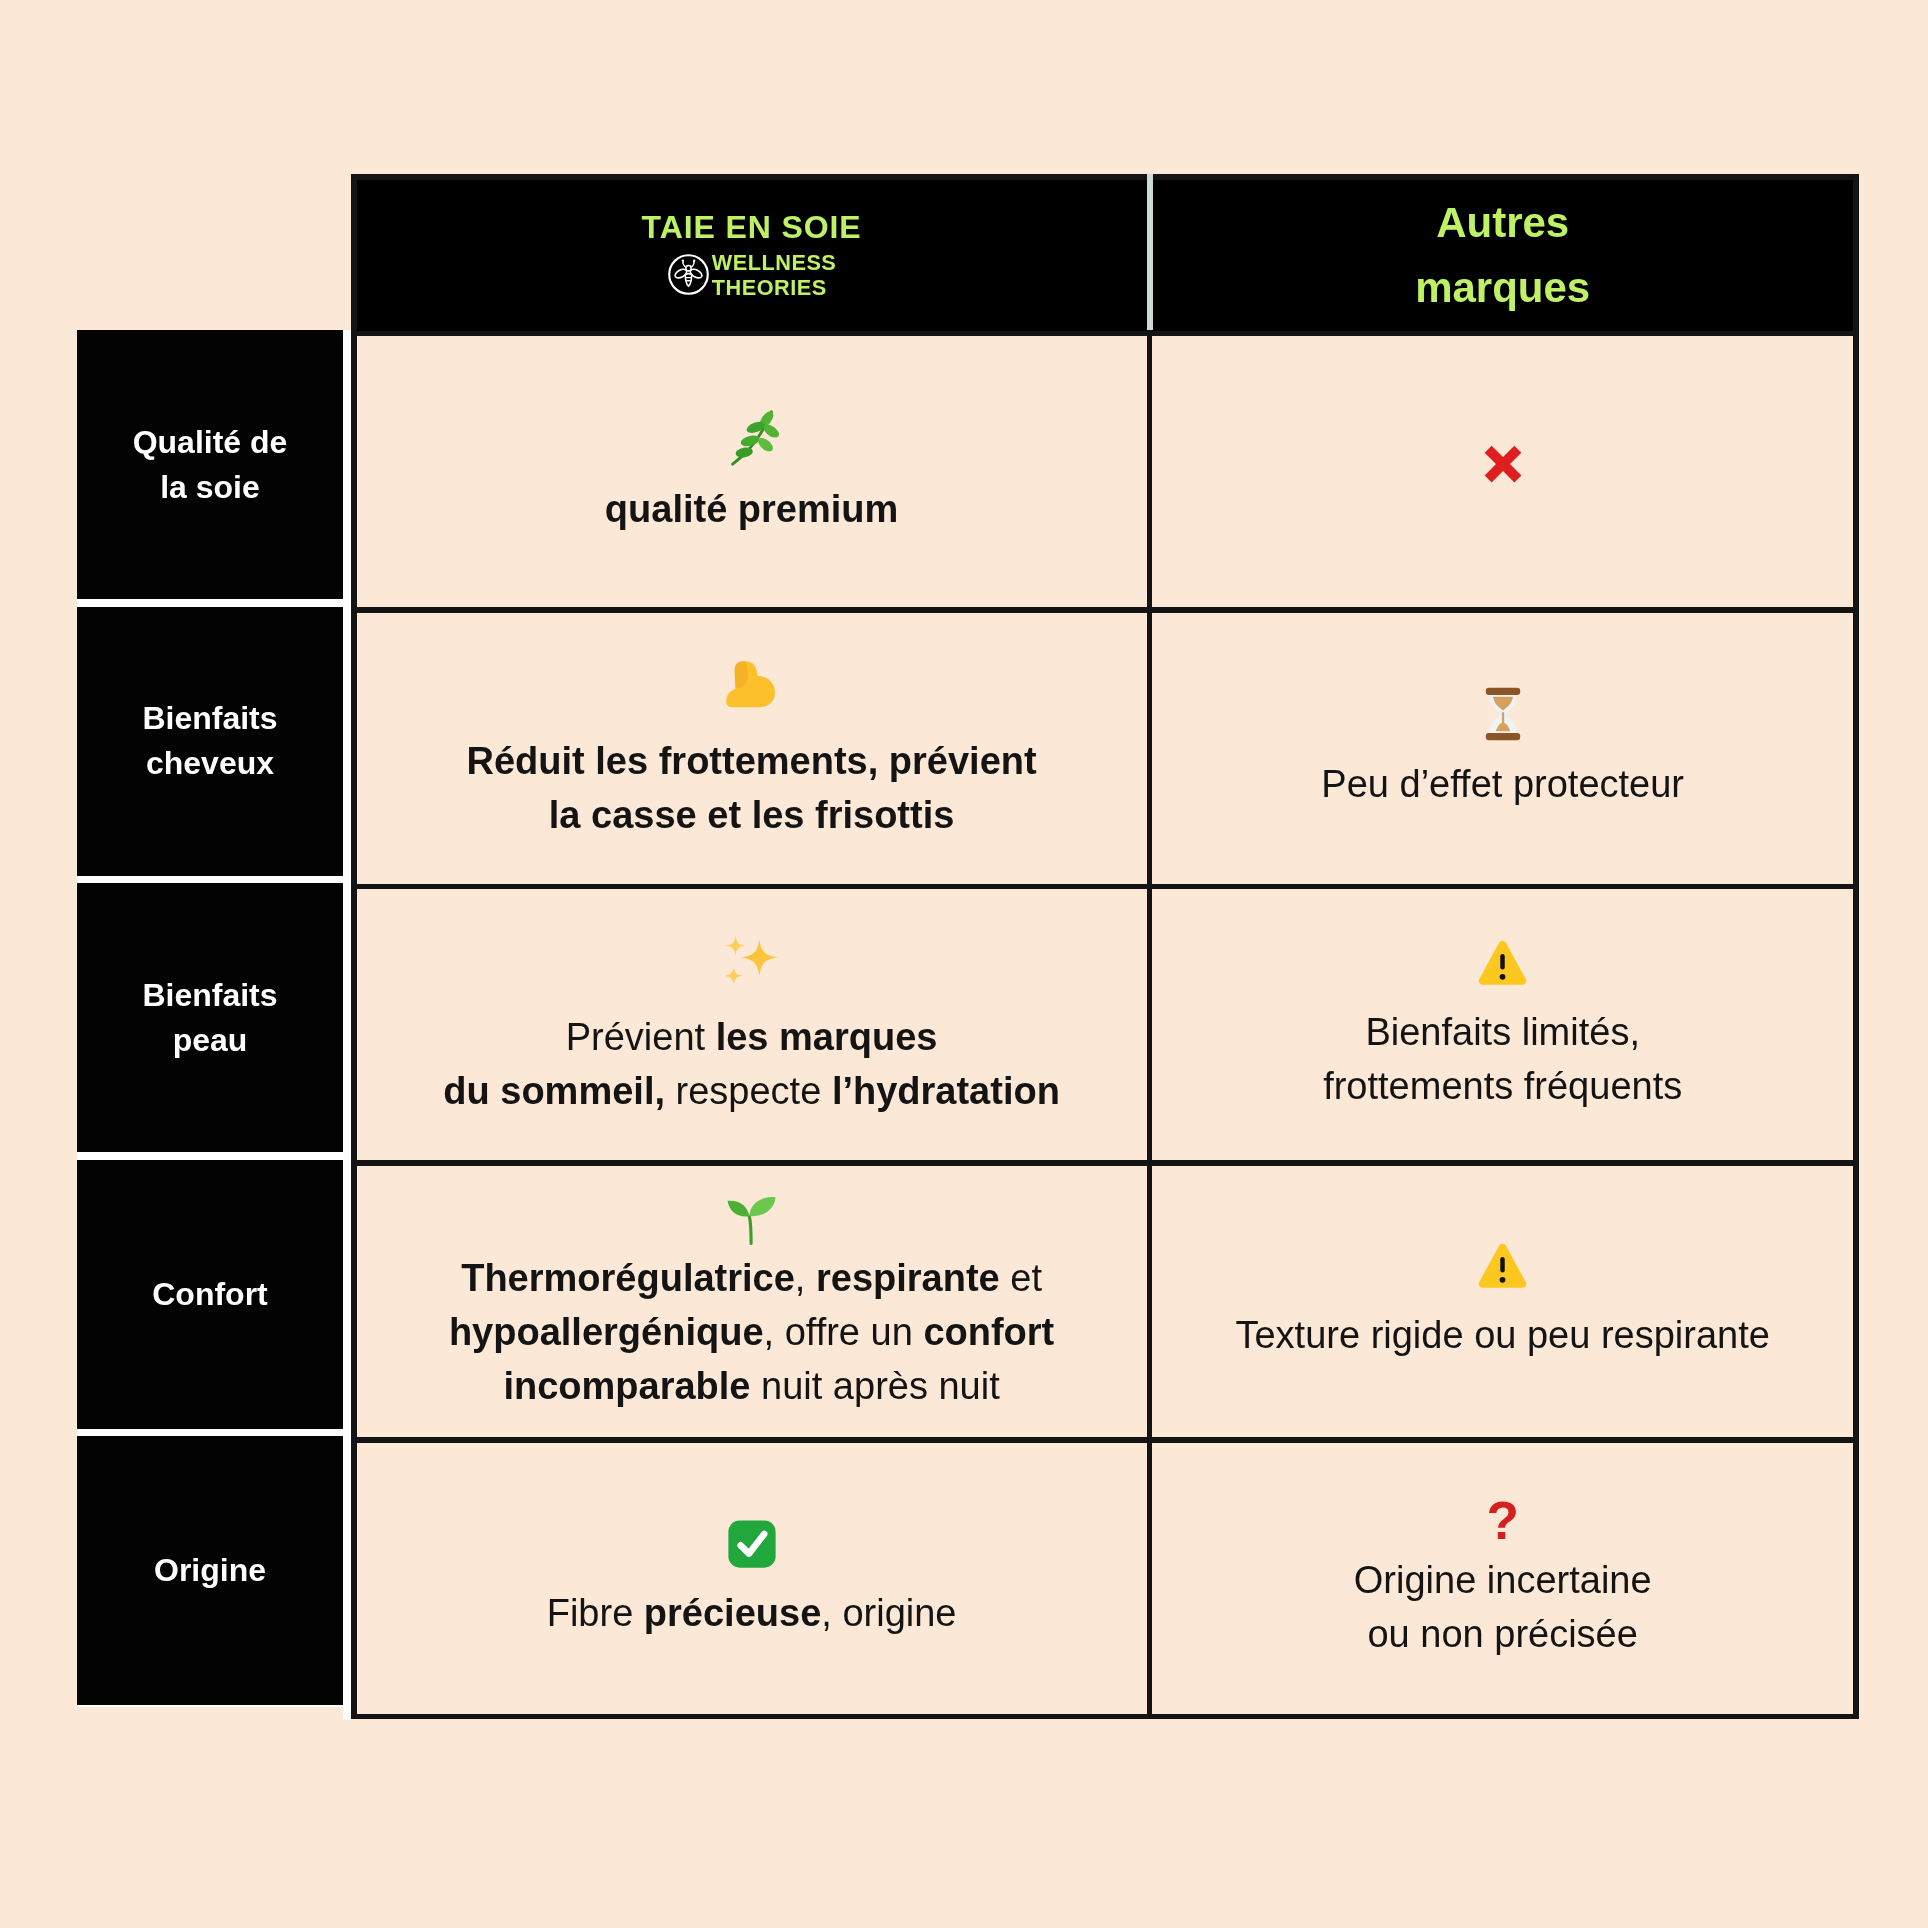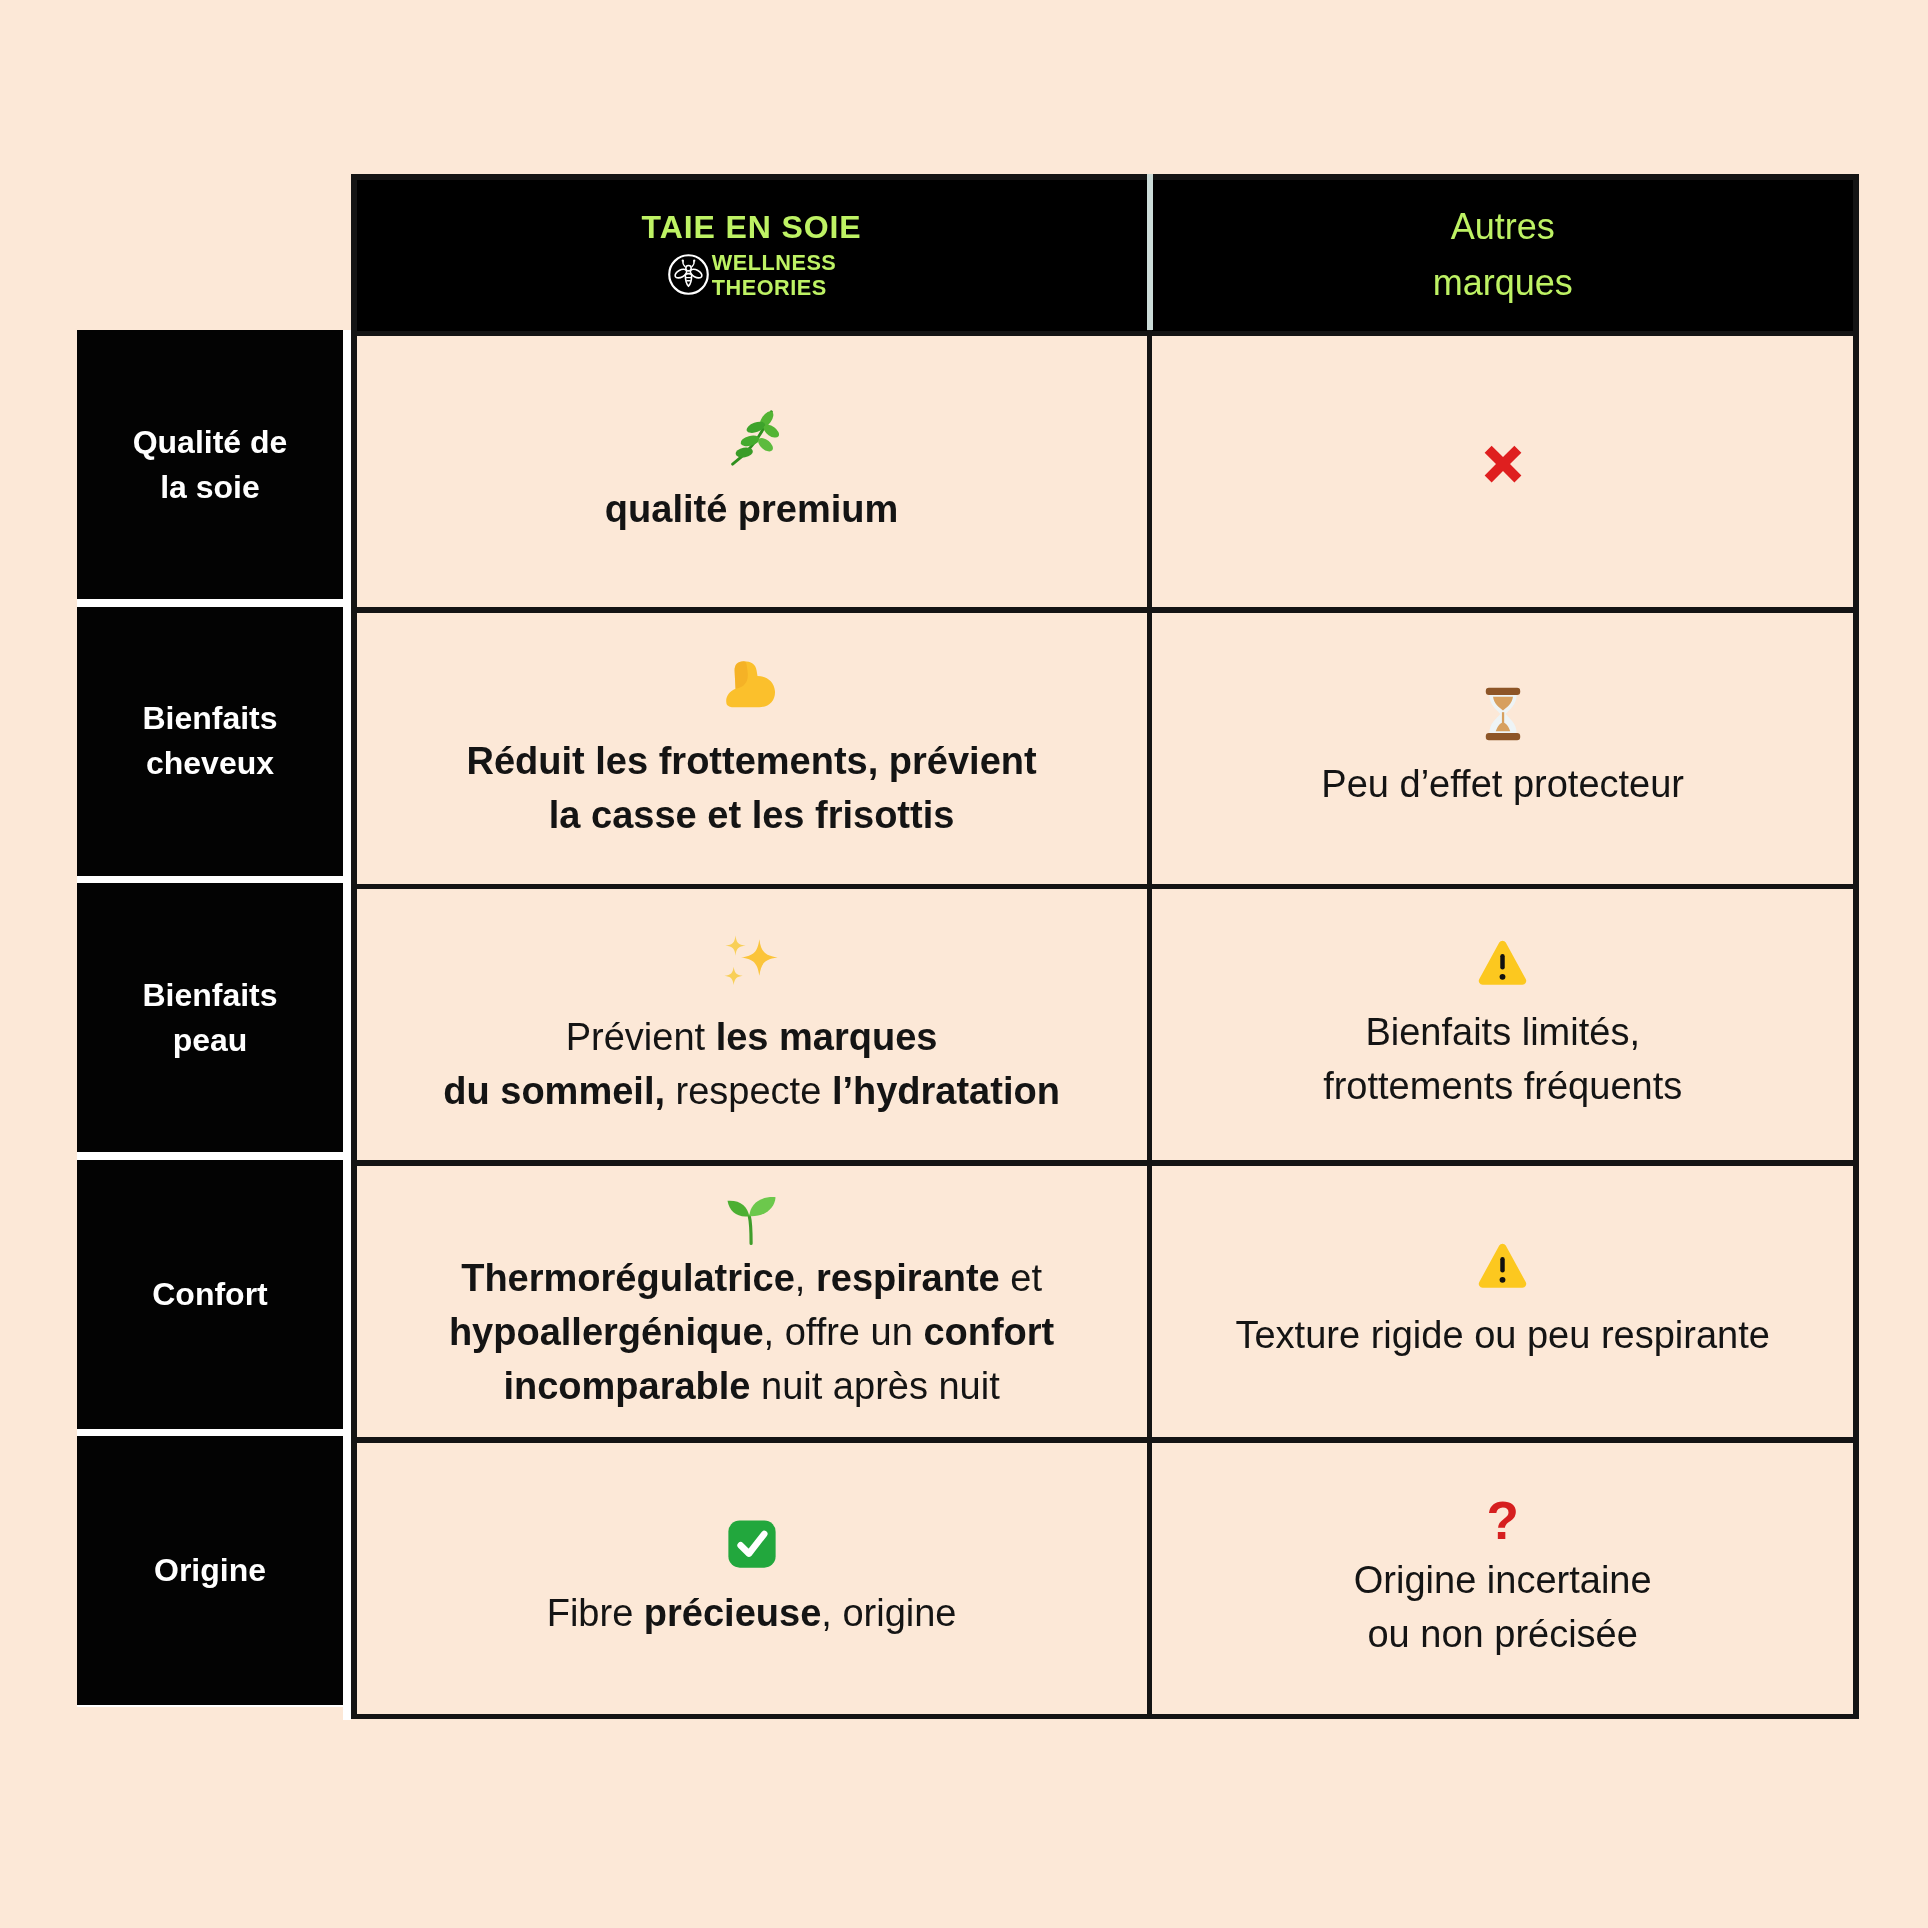--- a/index.html
+++ b/index.html
@@ -23,21 +23,21 @@
 
   
   .content{position:absolute;left:274px;top:0;width:1508px;background:#141414;
            display:grid;grid-template-columns:790px 701px;grid-template-rows:151px repeat(5,271px);
            gap:5.6px;padding:5.6px;box-sizing:border-box;}
   .hcell{background:#000;color:#bef264;display:flex;flex-direction:column;align-items:center;justify-content:center;text-align:center;}
   .hdr-sep{position:absolute;left:796px;top:0;width:5.6px;height:156px;background:#cbdbd7;}
   .brand-title{font-size:32px;font-weight:700;letter-spacing:0.9px;}
   .brand-sub{display:flex;align-items:center;gap:2px;margin-top:5px;}
   .brand-sub-lines{text-align:left;font-weight:700;font-size:21.7px;line-height:1.15;letter-spacing:0.5px;}
-  .others-title{font-weight:400;font-size:36px;line-height:1.55;}
+  .others-title{font-weight:700;font-size:42px;line-height:1.55;}
 
   .cell{background:#fce8d7;display:flex;flex-direction:column;align-items:center;justify-content:center;
         text-align:center;padding:9.4px 24.5px;box-sizing:border-box;}
   .icon{display:flex;align-items:center;justify-content:center;margin-bottom:15px;}
   .txt{font-size:38px;line-height:1.42;}
   .txt b{font-weight:700;}
   .q-glyph{font-size:53px;line-height:1;font-weight:800;color:#d61f1f;}
 </style>
 </head>
 <body>

